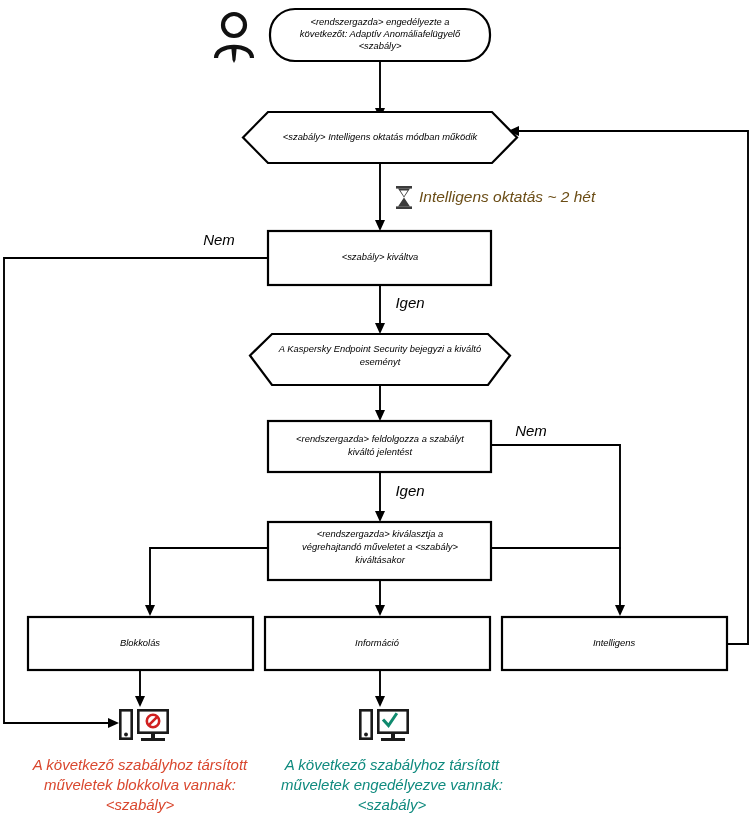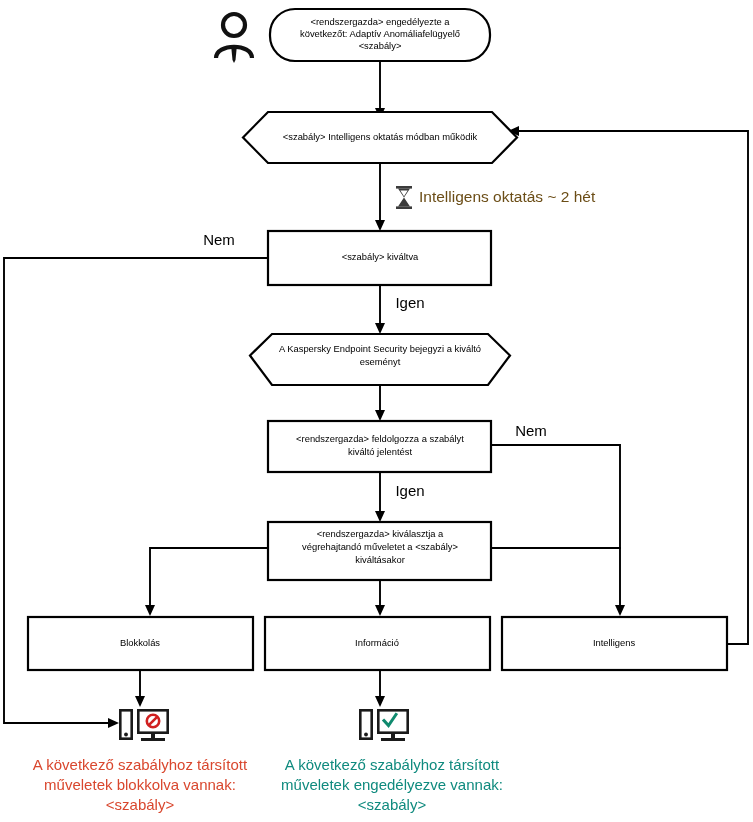--- a/index.html
+++ b/index.html
@@ -11,20 +11,21 @@
     width: 753px;
     height: 822px;
     font-family: "Liberation Sans", sans-serif;
     overflow: hidden;
   }
   #diagram-root {
     position: relative;
     width: 685px;
     height: 822px;
     background: #ffffff;
+    font-style: italic;
   }
   svg.flow {
     position: absolute;
     top: 0;
     left: 0;
     width: 753px;
     height: 822px;
     display: block;
   }
   .shape-stroke {

